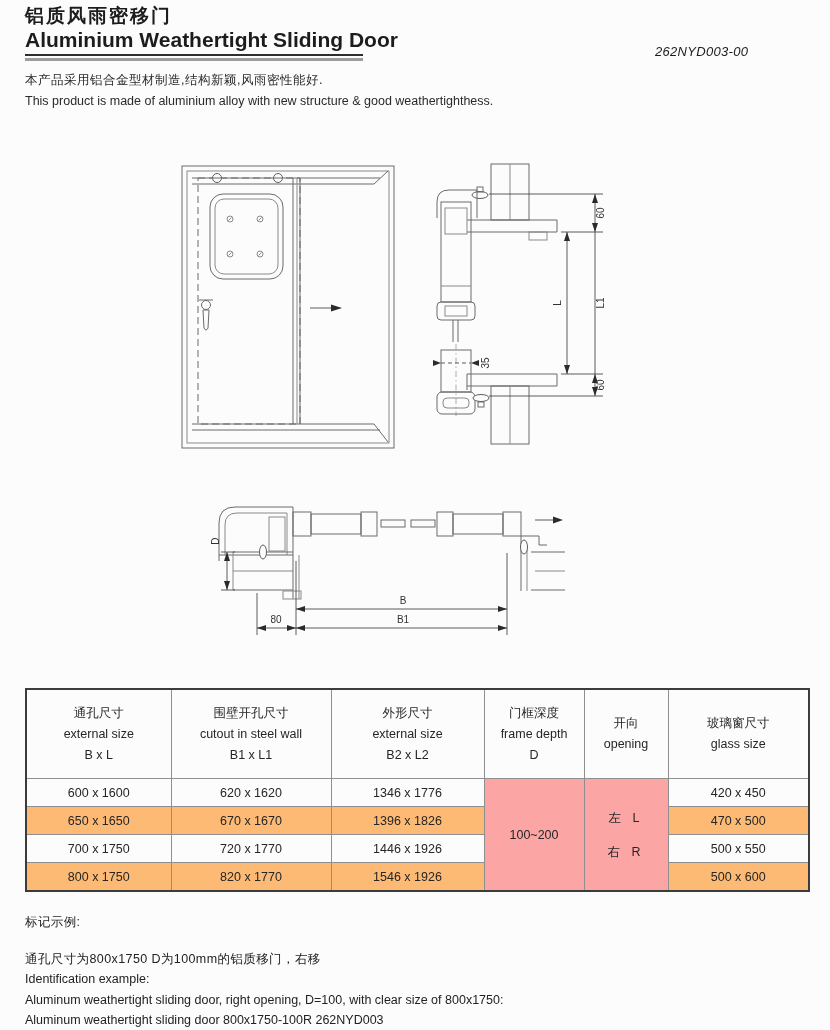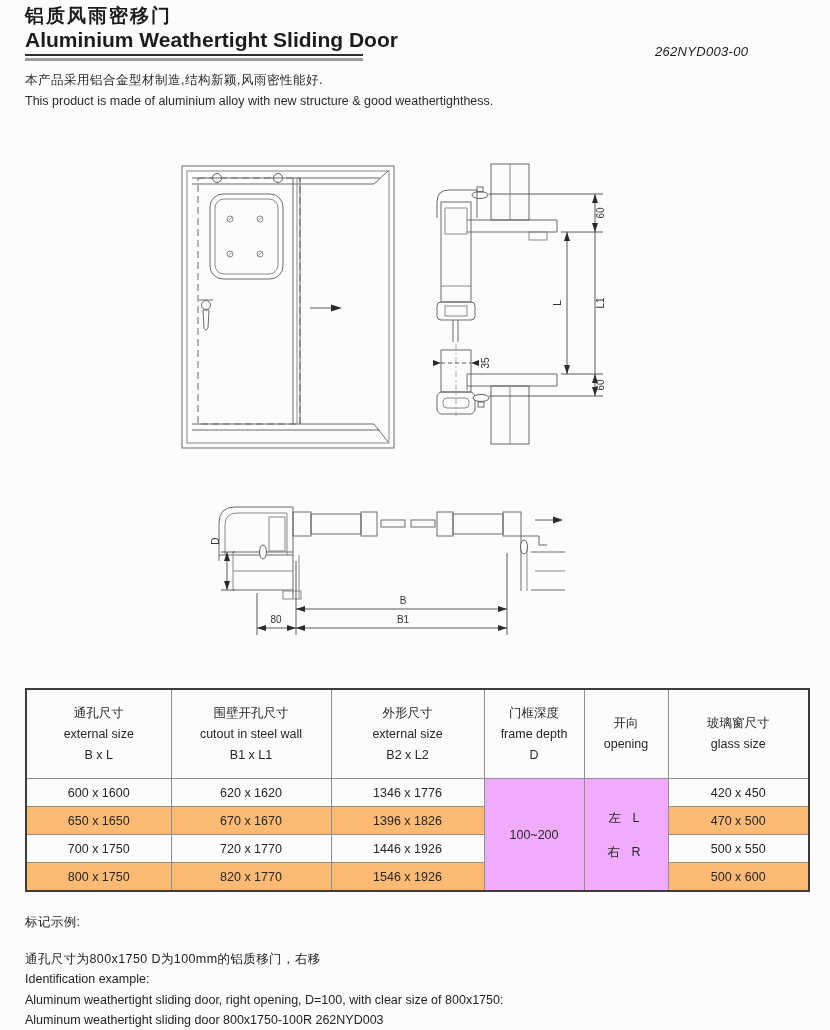--- a/index.html
+++ b/index.html
@@ -38,21 +38,21 @@
   }
   .spec-table th,.spec-table td{
     border:1px solid #8f8f8f;text-align:center;vertical-align:middle;
     padding:0;background:#fcfcfc;
   }
   .spec-table{border:2px solid #3c3c3c;}
   .spec-table thead th{height:88px;font-weight:normal;}
   .spec-table tbody td{height:27px;}
   .hl{display:block;line-height:21px;}
   .stripe td{background:#fdba74;}
-  .spec-table td.nostripe{background:#f0abfc;}
+  .spec-table td.nostripe{background:#fca5a5;}
   .opening-cell span{display:block;line-height:34px;letter-spacing:4px;}
   
   .footer{position:absolute;left:25px;top:896px;width:700px;font-size:12.5px;line-height:20.5px;color:#222;}
   .footer .cnline{letter-spacing:.4px;margin-top:16px;}
 </style>
 </head>
 <body>
 
 <div class="page">
 

